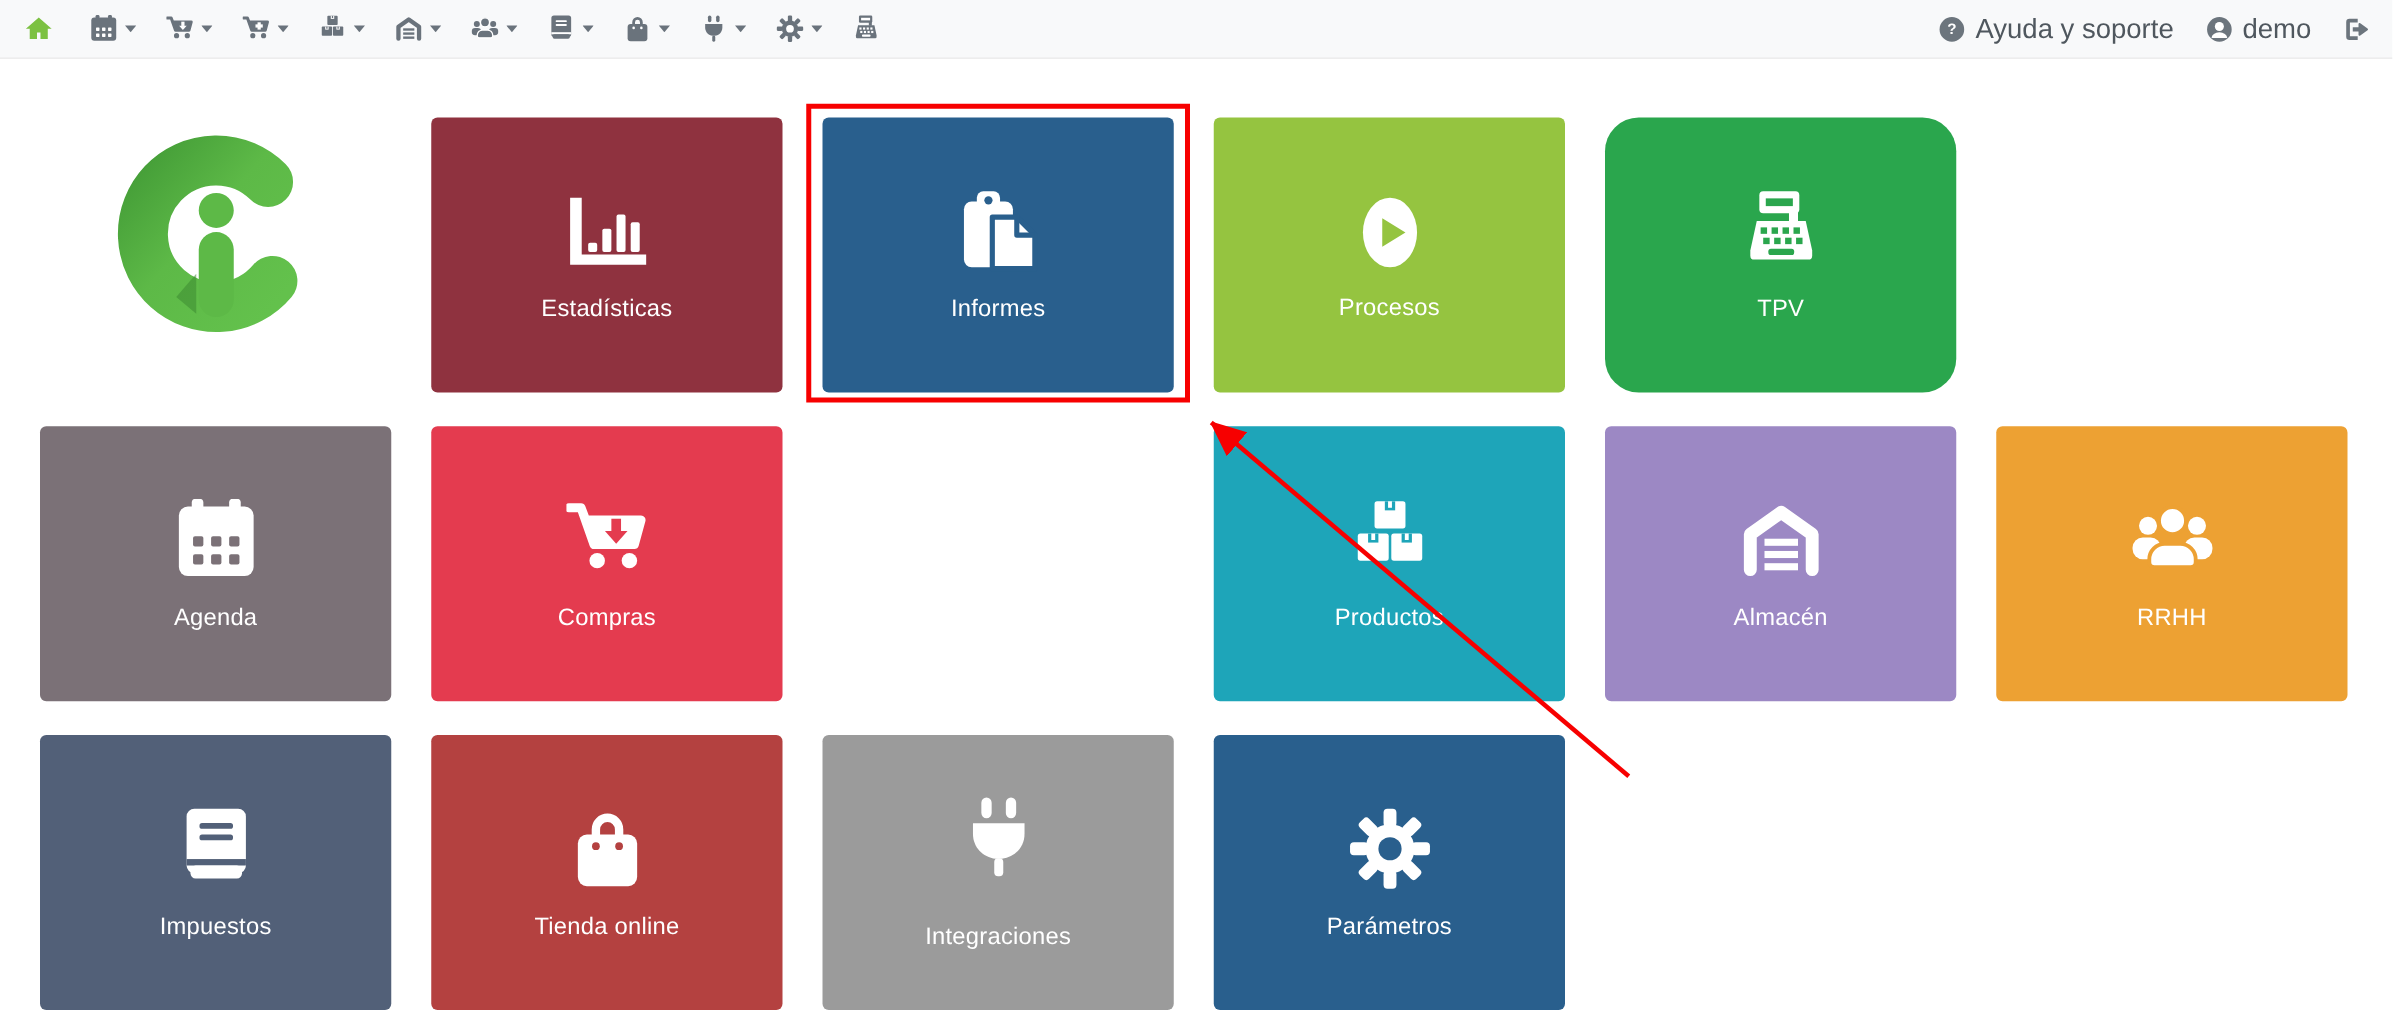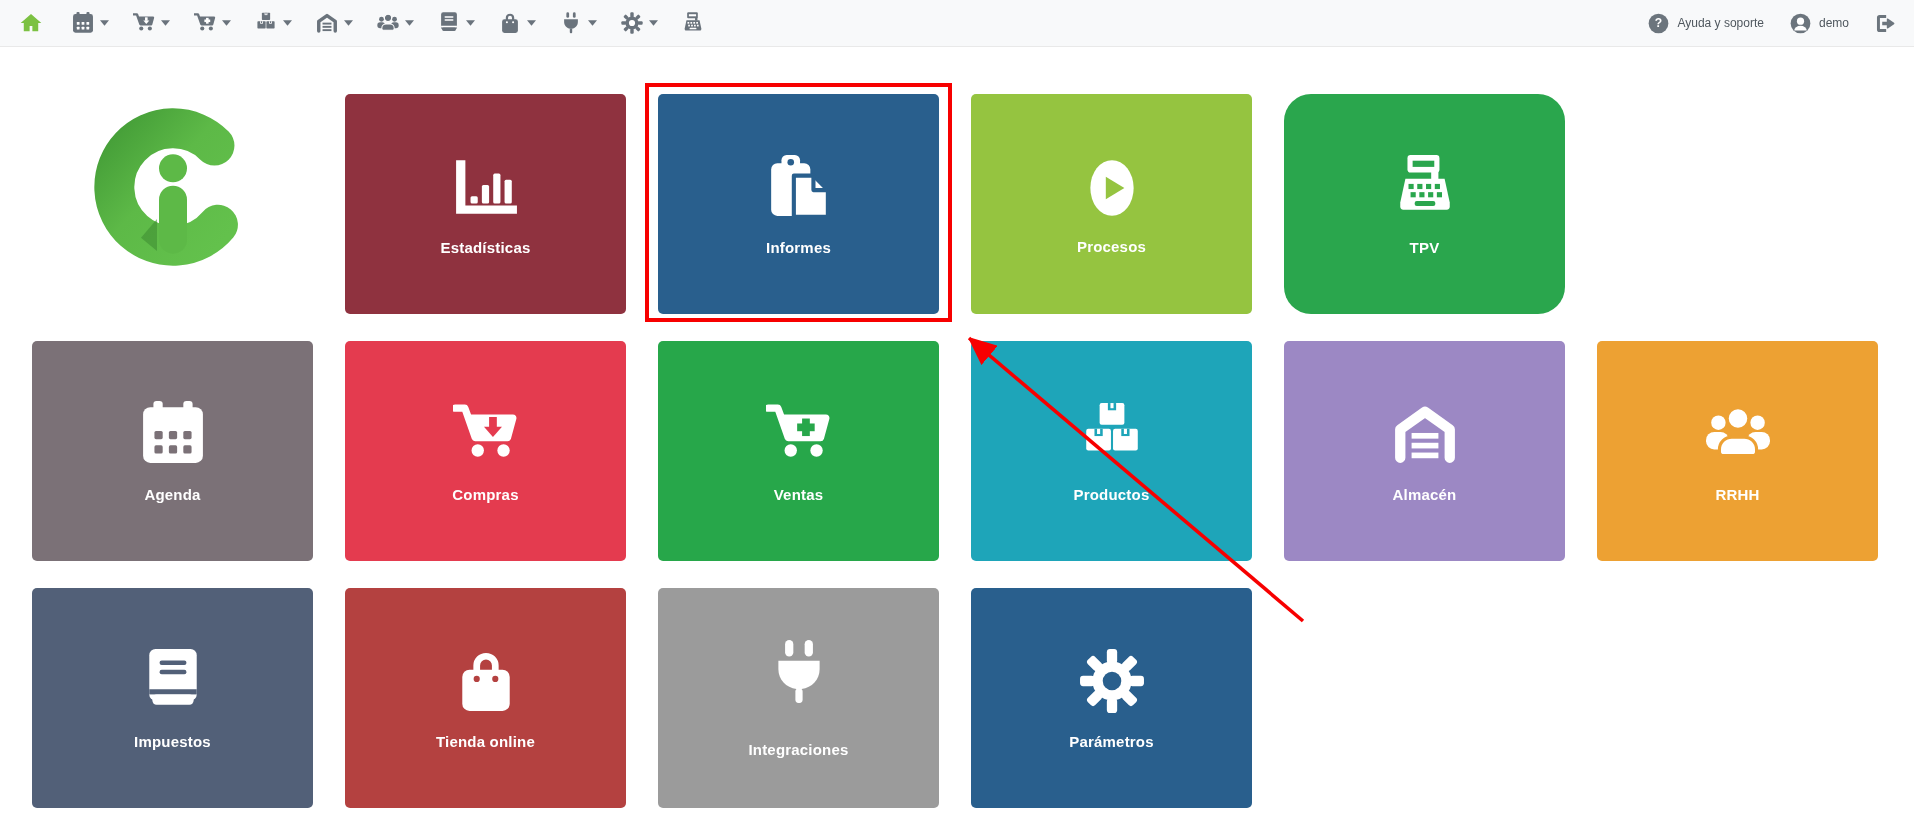--- a/index.html
+++ b/index.html
@@ -19,41 +19,41 @@
   .nav-left{display:flex;align-items:center;}
   .nav-item{
     display:flex;align-items:center;gap:6px;margin-right:24px;
     color:#6a737c;cursor:pointer;text-decoration:none;
   }
   .nav-item svg.nicon{width:22px;height:22px;display:block;}
   .nav-item.home{color:#7cc142;margin-right:30px;}
   .nav-item .caret{width:9px;height:6px;display:block;color:#6a737c;}
   .nav-right{display:flex;align-items:center;gap:26px;}
   .nav-right .nav-link{
-    display:flex;align-items:center;gap:8px;color:#4f575e;font-size:12px;
+    display:flex;align-items:center;gap:8px;color:#4f575e;font-size:22px;
     cursor:pointer;text-decoration:none;justify-content:space-between;
   }
   .nav-right svg.nicon{width:21px;height:21px;display:block;color:#6c757d;}
 
   
   .grid{
     position:relative;margin:47px 0 0 32px;width:1846px;
     display:grid;grid-template-columns:repeat(6,281px);
     grid-auto-rows:220px;gap:27px 32px;
   }
   .logo-cell{grid-area:1/1;display:flex;align-items:center;justify-content:center;}
   .logo-cell svg{width:160px;height:160px;transform:translateY(-17px);}
   .tile{
     --bg:#888;
     background:var(--bg);border-radius:5px;color:#fff;cursor:pointer;
     display:flex;flex-direction:column;align-items:center;justify-content:center;
     gap:20px;
   }
   .tile svg.t-icon{width:66px;height:66px;display:block;color:#fff;}
-  .t-label{font-size:15px;font-weight:700;letter-spacing:.2px;line-height:1;}
+  .t-label{font-size:19px;font-weight:400;letter-spacing:.2px;line-height:1;}
 
   
   .hl-box{
     position:absolute;left:645px;top:83px;width:307px;height:239px;
     border:4px solid var(--ann);box-sizing:border-box;pointer-events:none;
   }
   .hl-arrow{position:absolute;left:0;top:0;width:1914px;height:826px;pointer-events:none;}
 </style>
 </head>
 <body style="--ann: #f70000;">
@@ -409,26 +409,20 @@
         <use href="#i-calendar"></use>
       </svg>
     <span class="t-label">Agenda</span>
   </div>
   <div class="tile" style="grid-area: 2 / 2; --bg: #e43b4f;">
     <svg class="t-icon">
         <use href="#i-cart-down"></use>
       </svg>
     <span class="t-label">Compras</span>
   </div>
-  <div class="tile" style="grid-area: 2 / 3; --bg: #27a74a;">
-    <svg class="t-icon">
-        <use href="#i-cart-plus"></use>
-      </svg>
-    <span class="t-label">Ventas</span>
-  </div>
   <div class="tile" style="grid-area: 2 / 4; --bg: #1ea5b9;">
     <svg class="t-icon">
         <use href="#i-cubes"></use>
       </svg>
     <span class="t-label">Productos</span>
   </div>
   <div class="tile" style="grid-area: 2 / 5; --bg: #9c88c4;">
     <svg class="t-icon">
         <use href="#i-warehouse"></use>
       </svg>

